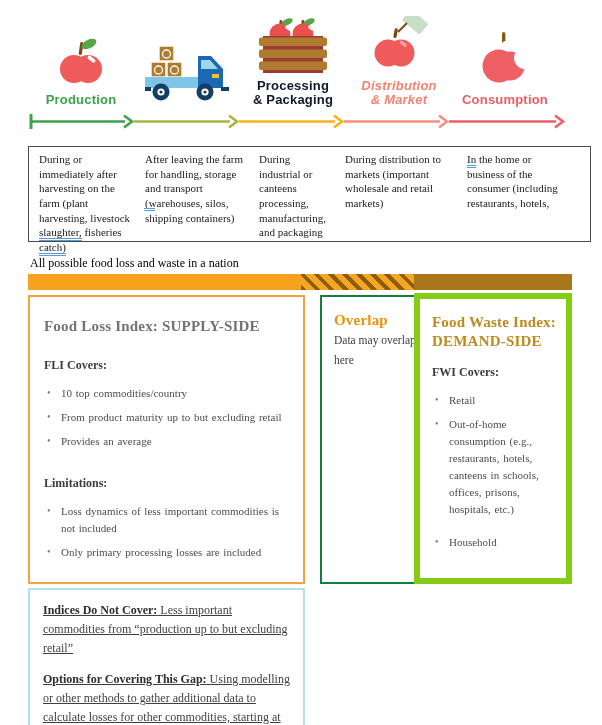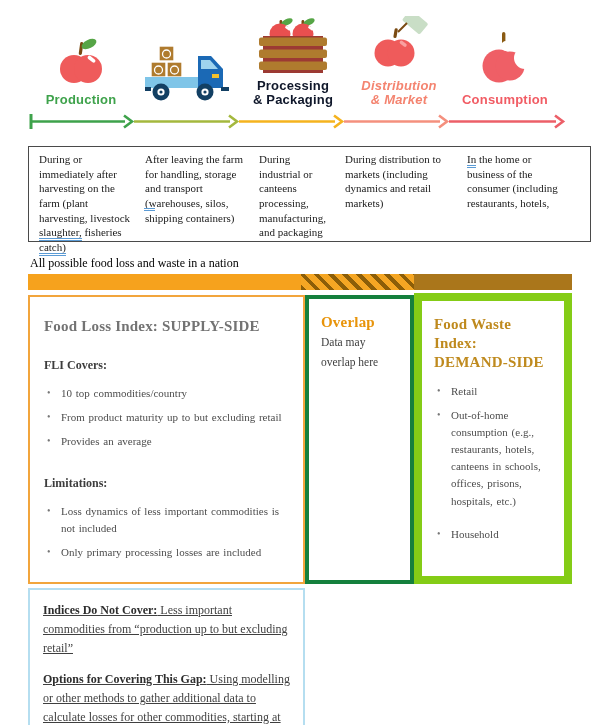--- a/index.html
+++ b/index.html
@@ -33,22 +33,22 @@
   .sp-lead::before { content:""; position:absolute; left:-1px; bottom:-2px; width:11px; border-bottom:3px double #5B9BD5; }
   
   .bar-caption { position:absolute; left:30px; top:256px; font-size:12px; color:#000; }
   .bar { position:absolute; left:28px; top:274px; width:544px; height:16px; display:flex; }
   .bar-left  { width:273px; background:#F6A21D; }
   .bar-hatch { width:113px; background:repeating-linear-gradient(45deg,#8C5E08 0 4px,#F5A623 4px 10px); }
   .bar-right { width:158px; background:#AA761B; }
   
   .box { position:absolute; top:295px; height:289px; background:#fff; }
   .box-fli { left:28px;  width:277px; border:2px solid #F2A53C; padding:12px 12px 0 14px; }
-  .box-ovl { left:305px; width:109px; border:4px solid #15803d; padding:12px 8px 0 12px; }
-  .box-fwi { left:414px; top:293px; height:291px; width:158px; border:8px solid #84cc16; padding:12px 10px 0 12px; }
+  .box-ovl { left:320px; width:109px; border:2px solid #15803d; padding:12px 8px 0 12px; }
+  .box-fwi { left:414px; top:293px; height:291px; width:158px; border:6px solid #84cc16; padding:12px 10px 0 12px; }
   .box h2 { font-size:15px; line-height:1.25; letter-spacing:.2px; }
   .fli-title { color:#737373; margin-top:8px; }
   .ovl-title { color:#E8940A; margin-top:2px; }
   .fwi-title { color:#BF8A1E; margin-top:2px; }
   .sub { font-size:12px; font-weight:bold; color:#3d3d3d; }
   .box-fli .sub.covers { margin-top:22px; }
   .box-fli .sub.limits { margin-top:26px; }
   .box-fwi .sub { margin-top:14px; }
   ul.blist { list-style:none; margin-top:12px; }
   ul.blist li {
@@ -176,21 +176,21 @@
     <line x1="316" y1="9.5" x2="412" y2="9.5" stroke="#F4907E" stroke-width="2.6"></line>
     <path d="M411 3.5 L419 9.5 L411 15.5" fill="none" stroke="#F4907E" stroke-width="2.6"></path>
     <line x1="421" y1="9.5" x2="528" y2="9.5" stroke="#EC5F68" stroke-width="2.6"></line>
     <path d="M527 3.5 L535 9.5 L527 15.5" fill="none" stroke="#EC5F68" stroke-width="2.6"></path>
   </svg>
 
   <div class="desc-box">
     <p class="desc-col"><span>During or immediately after harvesting on the farm (plant harvesting, livestock </span><span class="sp">slaughter,</span><span> fisheries </span><span class="sp">catch)</span></p>
     <p class="desc-col"><span>After leaving the farm for handling, storage and transport </span><span class="sp-lead"></span><span>(warehouses, silos, shipping containers)</span></p>
     <p class="desc-col">During industrial or canteens processing, manufacturing, and packaging</p>
-    <p class="desc-col">During distribution to markets (including dynamics and retail markets)</p>
+    <p class="desc-col">During distribution to markets (important wholesale and retail markets)</p>
     <p class="desc-col narrow"><span class="sp">In</span><span> the home or business of the consumer (including restaurants, hotels,</span></p>
   </div>
 
   <div class="bar-caption">All possible food loss and waste in a nation</div>
   <div class="bar">
     <div class="bar-left"></div>
     <div class="bar-hatch"></div>
     <div class="bar-right"></div>
   </div>
 
@@ -209,20 +209,21 @@
     </ul>
   </div>
 
   <div class="box box-ovl">
     <h2 class="ovl-title">Overlap</h2>
     <p class="ovl-body">Data may overlap here</p>
   </div>
 
   <div class="box box-fwi">
     <h2 class="fwi-title">Food Waste Index: DEMAND-SIDE</h2>
+    <div class="sub">FWI Covers:</div>
     <ul class="blist">
       <li>Retail</li>
       <li>Out-of-home consumption (e.g., restaurants, hotels, canteens in schools, offices, prisons, hospitals, etc.)</li>
       <li class="gap-top">Household</li>
     </ul>
   </div>
 
   <div class="gap-box">
     <p><b>Indices Do Not Cover:</b><span> Less important commodities from “production up to but excluding retail”</span></p>
     <p><b>Options for Covering This Gap:</b><span> Using modelling or other methods to gather additional data to calculate losses for other commodities, starting at the point of product maturity</span></p>

